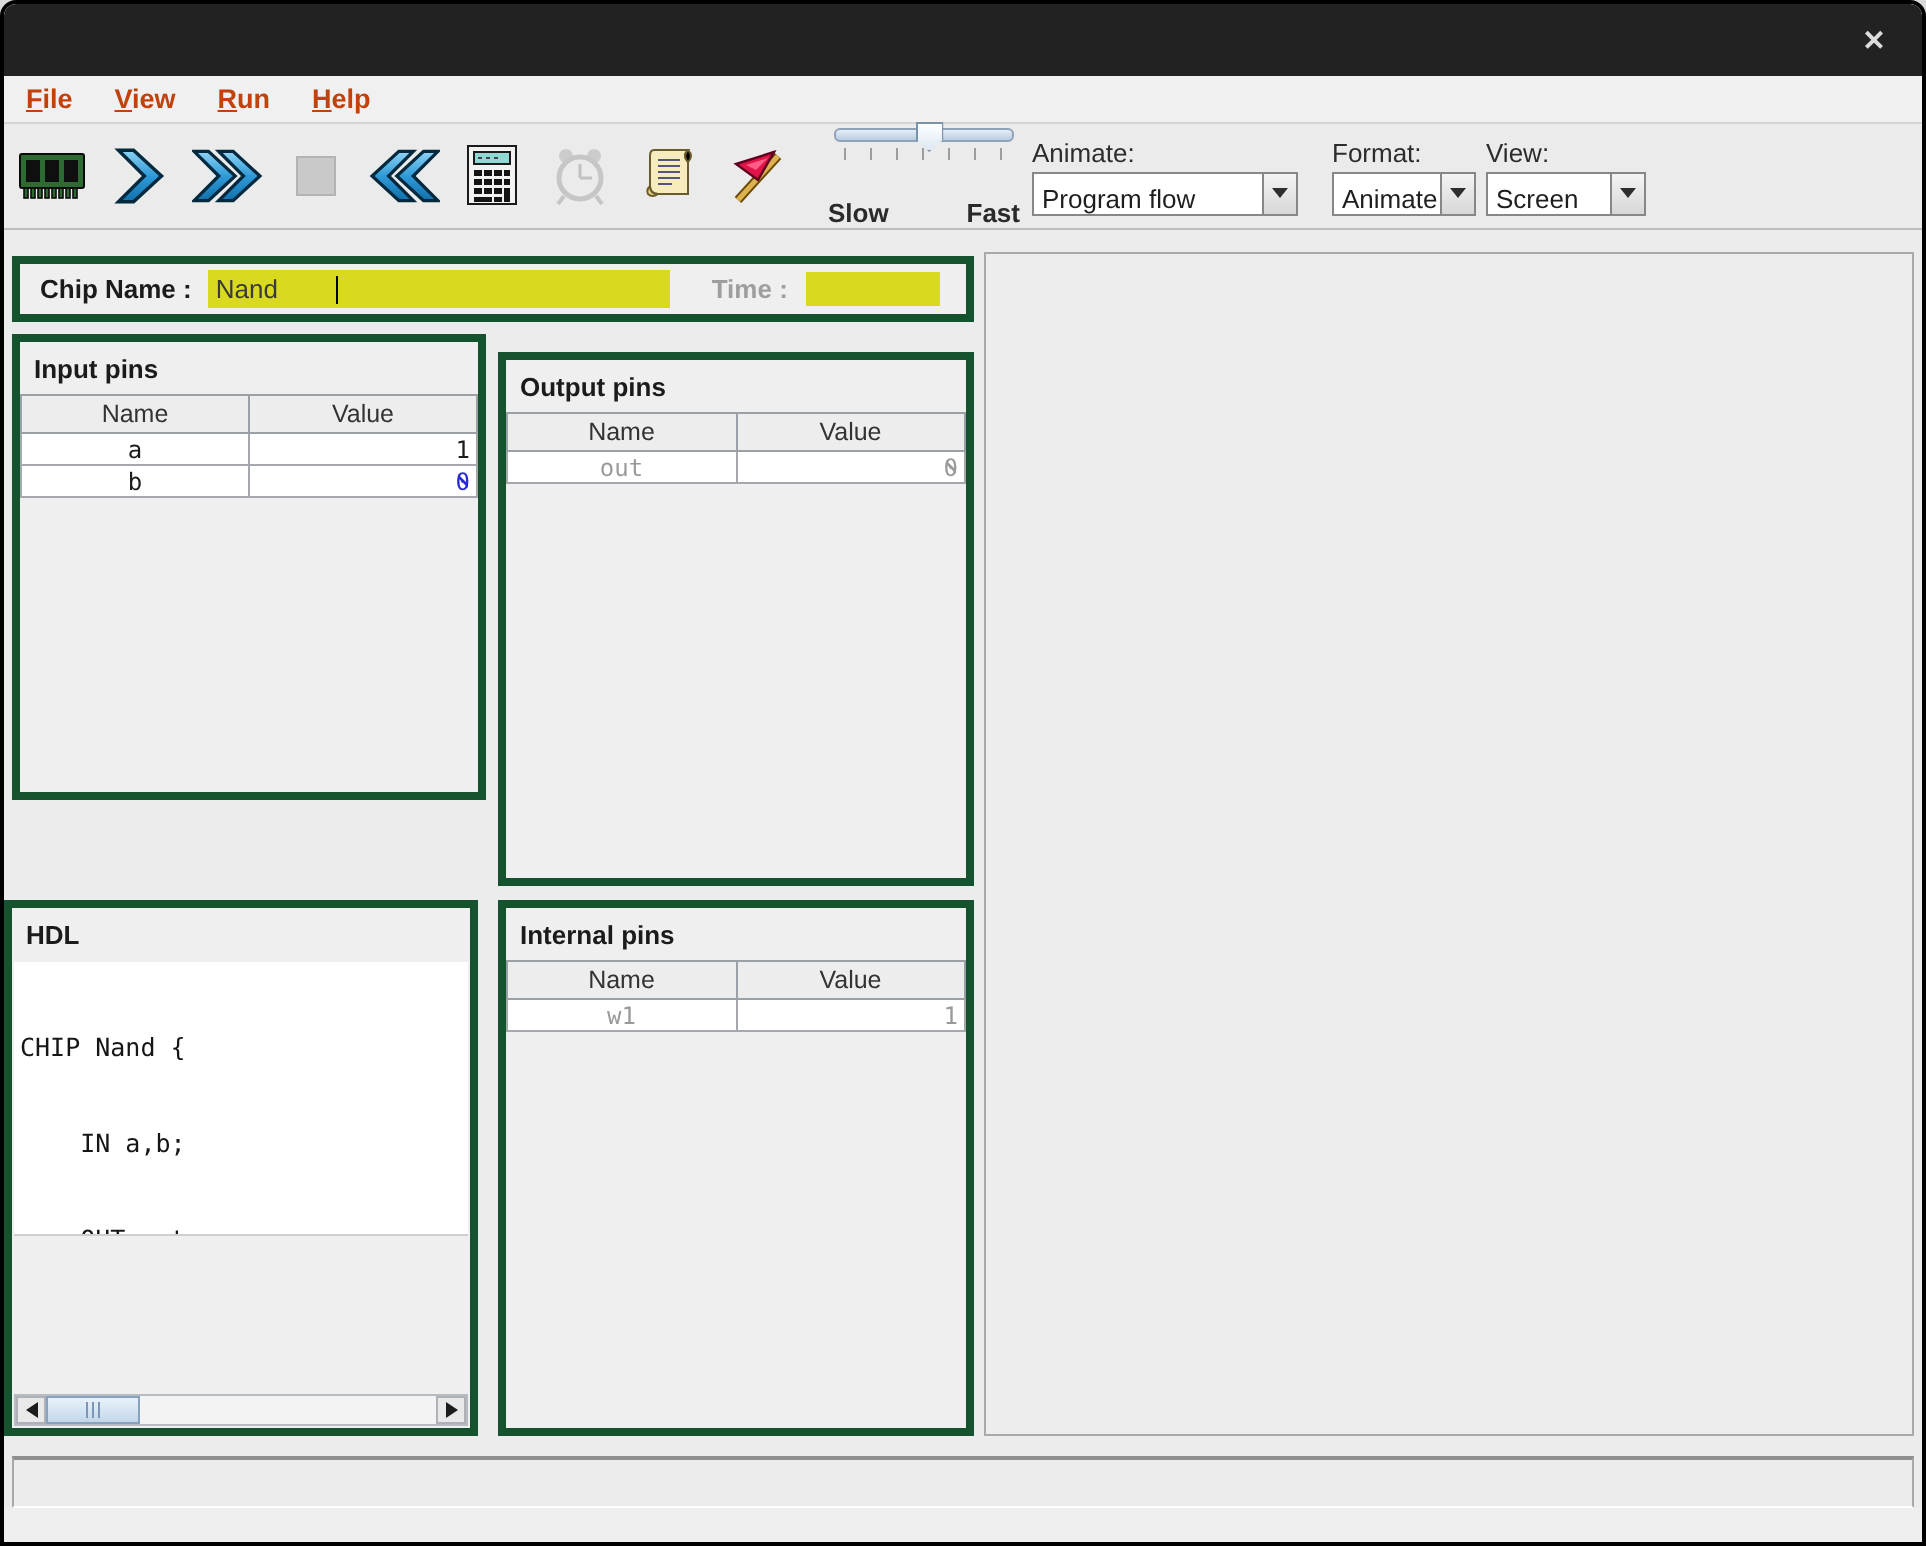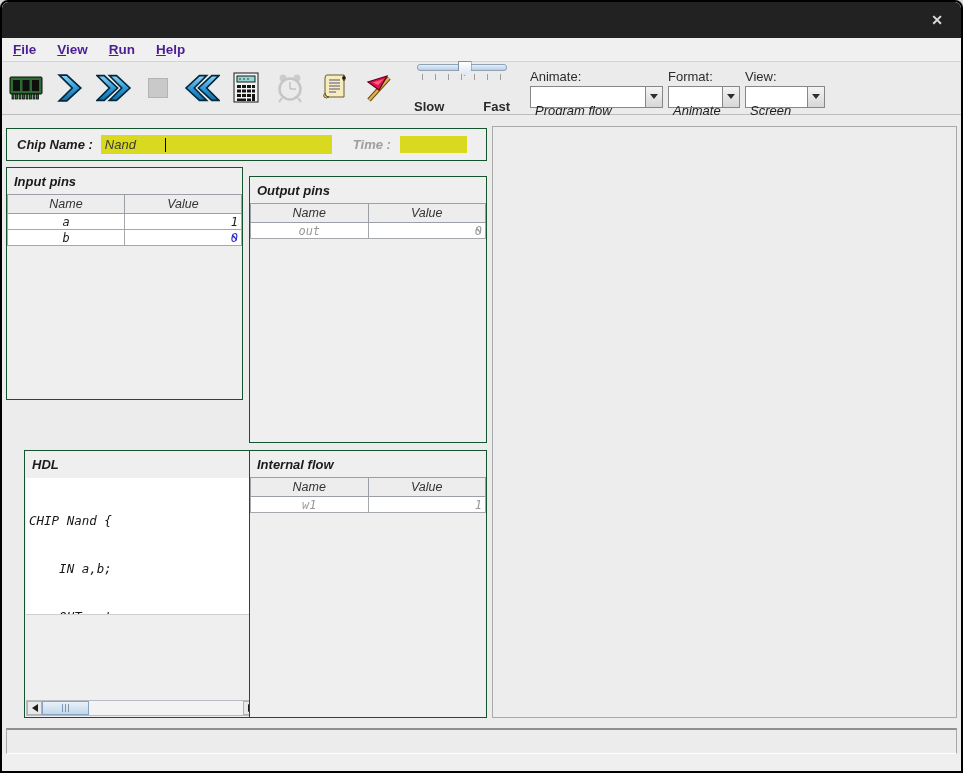--- a/index.html
+++ b/index.html
@@ -22,21 +22,21 @@
     position:absolute; right:13px; top:7px; width:22px; height:22px;
     color:#dcdcdc; font-size:14px; font-weight:bold; text-align:center; line-height:22px;
     cursor:default;
   }
 
   
   .menubar {
     height:24px; background:#f0f0f0; display:flex; align-items:center;
     padding-left:8px; border-bottom:1px solid #d4d4d4;
   }
-  .menu-item { font-size:13.5px; font-weight:600; color:#4c1d95; margin-right:15px; padding:0 3px; }
+  .menu-item { font-size:13.5px; font-weight:600; color:#c2410c; margin-right:15px; padding:0 3px; }
   .menu-item u { text-decoration:underline; }
 
   
   .toolbar {
     height:53px; background:#ebebeb; border-bottom:1px solid #bdbdbd;
     display:flex; align-items:center; padding-left:2px;
   }
   .tbtn { width:44px; height:46px; display:flex; align-items:center; justify-content:center; }
   .stop-square { width:20px; height:20px; background:#c9c9c9; border:1px solid #b3b3b3; }
 
@@ -51,33 +51,33 @@
     background:linear-gradient(#ffffff,#dbe7f2); border:1px solid #7a93ad;
     clip-path:polygon(0 0,100% 0,100% 58%,50% 100%,0 58%);
   }
   .slider-ticks {
     height:6px; margin:3px 8px 0 8px;
     background:repeating-linear-gradient(to right,#9c9c9c 0 1px,transparent 1px 13px);
   }
   .slider-labels { display:flex; justify-content:space-between; font-size:13px; font-weight:bold; color:#2a2a2a; margin-top:19px; }
 
   
-  .dd-group { display:flex; flex-direction:column; margin-left:20px; }
+  .dd-group { display:flex; flex-direction:column; margin-left:6px; }
   .dd-label { font-size:13px; color:#2c2c2c; margin-bottom:2px; }
   .dropdown { height:22px; background:#fff; border:1px solid #878787; display:flex; }
-  .dd-value { flex:1; font-size:13px; color:#1e1e1e; padding:16px 4px; white-space:nowrap; overflow:hidden;font-style:italic; }
+  .dd-value { flex:1; font-size:13px; color:#1e1e1e; padding:5px 4px; white-space:nowrap; overflow:hidden; }
   .dd-arrow-btn {
     width:17px; border-left:1px solid #878787;
     background:linear-gradient(#f4f4f4,#d7d7d7); display:flex; align-items:center; justify-content:center;
   }
   .dd-caret { width:0; height:0; border-left:4px solid transparent; border-right:4px solid transparent; border-top:5px solid #2e2e2e; }
 
   
   .main { position:relative; height:613px; background:#ececec; }
-  .panel { position:absolute; background:#efefef; border:1px solid #14532d;font-style:italic; }
+  .panel { position:absolute; background:#efefef; border:4px solid #14532d; }
   .ptitle { font-size:13px; font-weight:bold; color:#1b1b1b; padding:6px 0 5px 7px; }
 
   
   .chip-header { left:4px; top:13px; width:481px; height:33px; display:flex; align-items:center; padding-left:10px; }
   .chip-label { font-size:13px; font-weight:bold; color:#1b1b1b; margin-right:8px; }
   .yellow-field {
     background:#d9da1f; height:19px; display:flex; align-items:center;
     font-size:13px; color:#3a3a3a; padding-left:4px;gap:28px;
   }
   .chip-name-field { width:231px; }
@@ -100,21 +100,21 @@
   .dim { color:#9a9a9a !important; }
   .blueval { color:#2a2ad2 !important; }
   .slash-zero { position:relative; display:inline-block; }
   .slash-zero::after {
     content:""; position:absolute; left:1px; right:1px; top:1px; bottom:2px;
     background:linear-gradient(45deg,transparent 43%,currentColor 45%,currentColor 55%,transparent 57%);
   }
 
   .input-pins { left:4px; top:52px; width:237px; height:233px; }
   .output-pins { left:247px; top:61px; width:238px; height:267px; }
-  .hdl-panel { left:22px; top:335px; width:237px; height:268px; }
+  .hdl-panel { left:0; top:335px; width:237px; height:268px; }
   .internal-pins { left:247px; top:335px; width:238px; height:268px; }
 
   
   .hdl-code {
     position:absolute; top:27px; left:1px; right:1px; height:137px;
     background:#fff; border-bottom:1px solid #cfcfcf;
     font-family:"DejaVu Sans Mono", monospace; font-size:12.5px; line-height:16px; color:#161616;
     padding:3px 0 0 3px; white-space:pre; overflow:hidden;
   }
   .code-line { height:16px; }
@@ -294,21 +294,21 @@
     <div class="dd-group">
       <span class="dd-label">Animate:</span>
       <div class="dropdown" style="width:133px">
         <span class="dd-value">Program flow</span>
         <span class="dd-arrow-btn">
             <span class="dd-caret"></span>
           </span>
       </div>
     </div>
 
-    <div class="dd-group" style="margin-left:5px">
+    <div class="dd-group" style="margin-left:17px">
       <span class="dd-label">Format:</span>
       <div class="dropdown" style="width:72px">
         <span class="dd-value">Animate</span>
         <span class="dd-arrow-btn">
             <span class="dd-caret"></span>
           </span>
       </div>
     </div>
 
     <div class="dd-group" style="margin-left:5px">
@@ -397,21 +397,21 @@
             <span class="grip"></span>
             <span class="grip"></span>
         </span>
         <span class="sb-btn sb-right">
             <span class="tri-right"></span>
           </span>
       </div>
     </div>
 
     <div class="panel internal-pins">
-      <div class="ptitle">Internal flow</div>
+      <div class="ptitle">Internal pins</div>
       <table class="pintable">
         <thead>
             <tr>
           <th>Name</th>
           <th>Value</th>
         </tr>
           </thead>
         <tbody>
           <tr>
             <td class="nm dim">w1</td>

